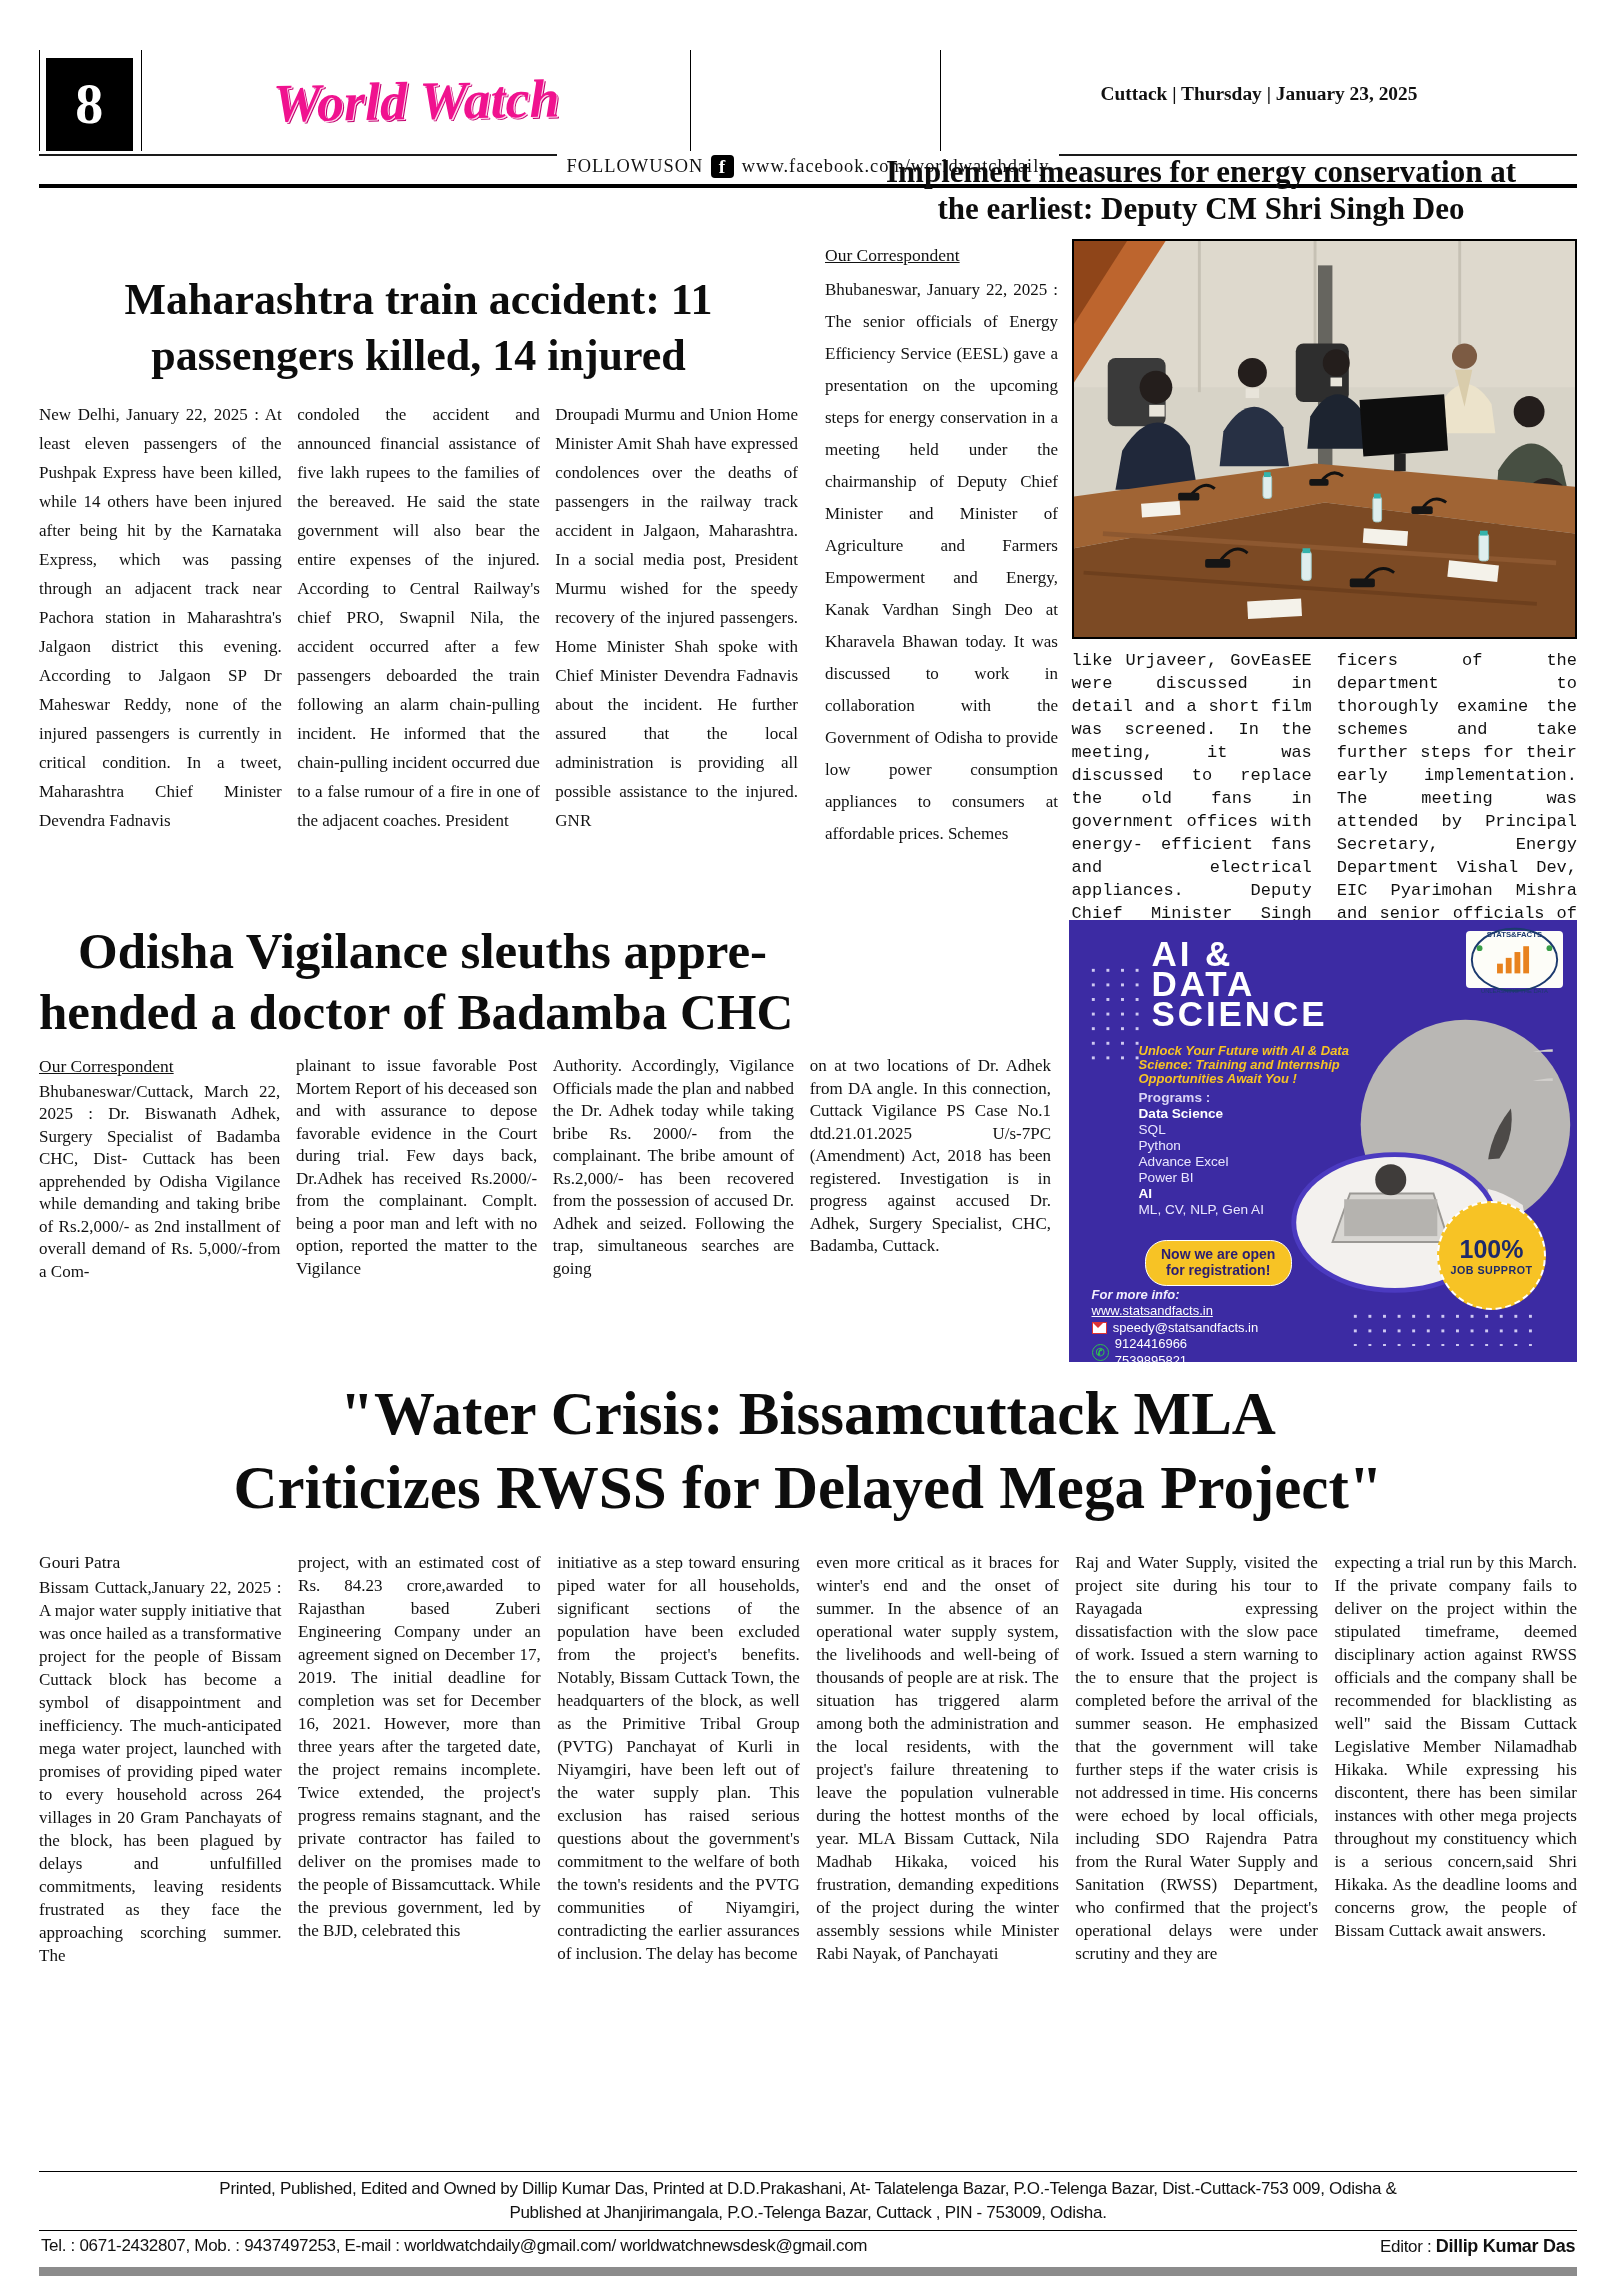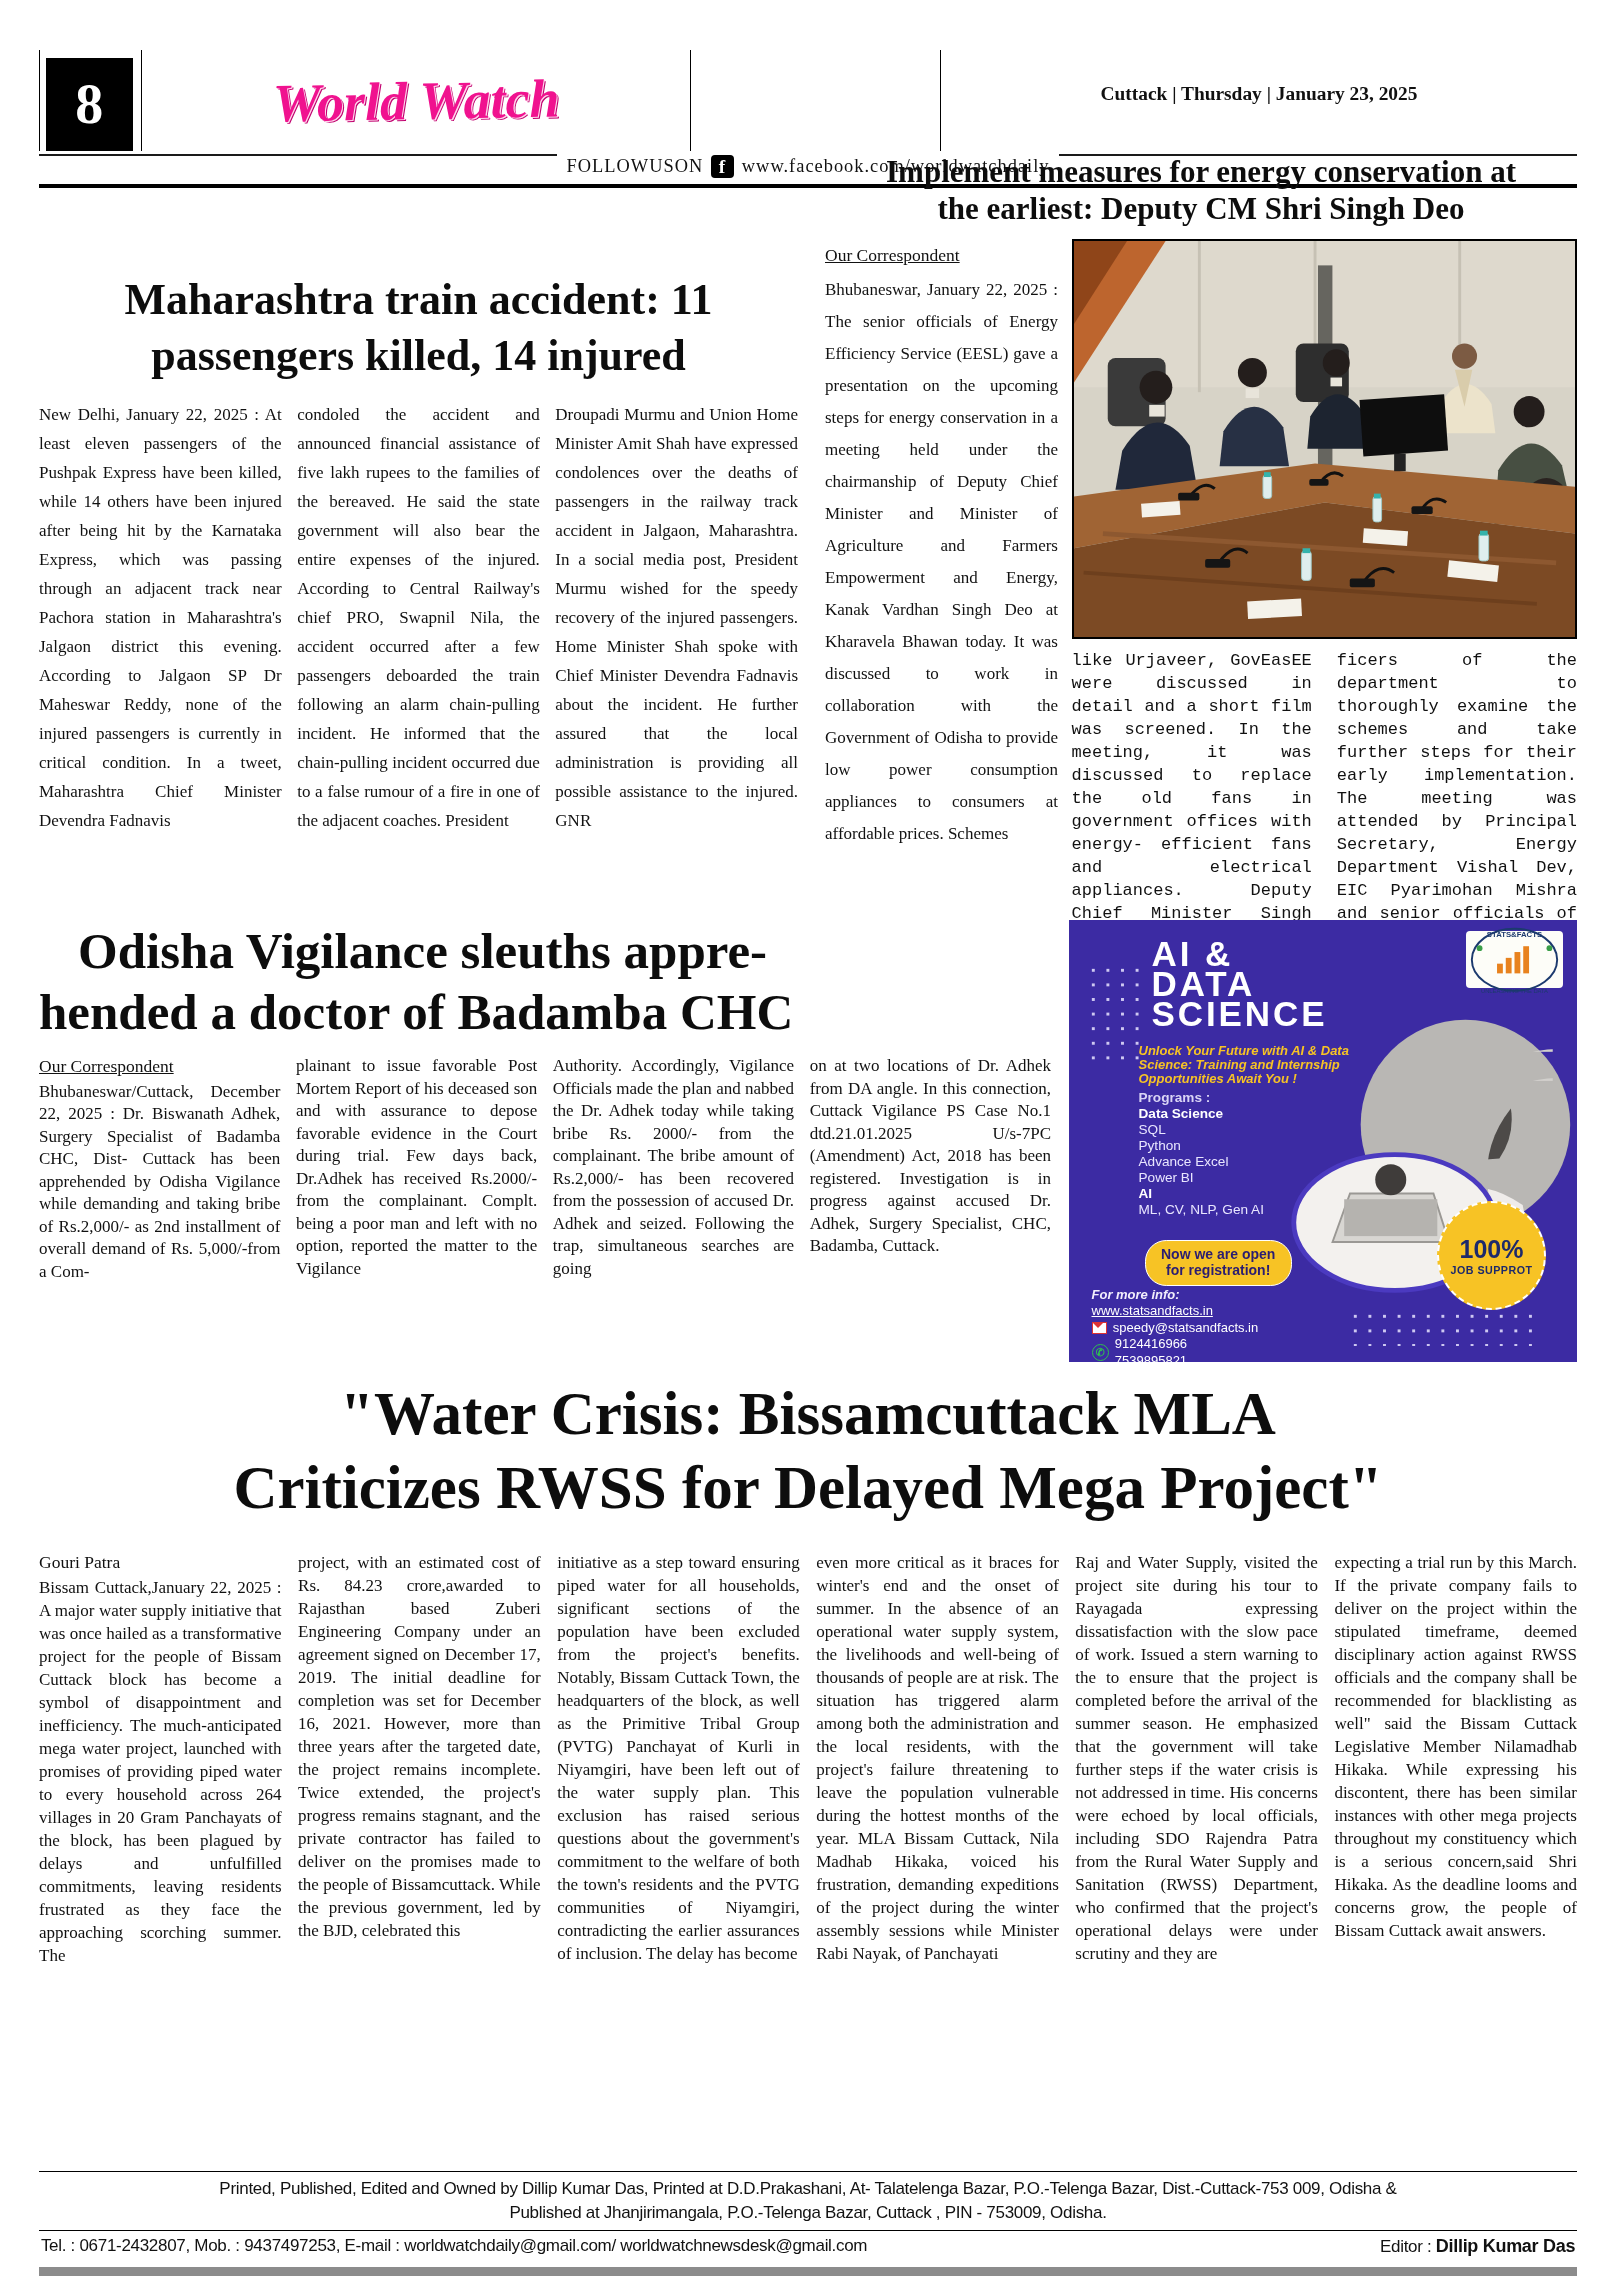--- a/index.html
+++ b/index.html
@@ -258,21 +258,21 @@
 
     <section class="row-mid">
       <article class="vigilance">
         <h1>
           <span class="hl1">Odisha Vigilance sleuths  appre-</span>
           <span class="hl2">hended a doctor of Badamba CHC</span>
         </h1>
         <div class="vig-cols">
           <div class="ncol">
             <div class="byline">Our Correspondent</div>
-            <span>Bhubaneswar/Cuttack, December 22, 2025 : Dr. Biswanath Adhek, Surgery Specialist of Badamba CHC, Dist- Cuttack has been apprehended by Odisha Vigilance while demanding and taking bribe of Rs.2,000/- as 2nd installment of overall demand of Rs. 5,000/-from a Com-</span>
+            <span>Bhubaneswar/Cuttack, March 22, 2025 : Dr. Biswanath Adhek, Surgery Specialist of Badamba CHC, Dist- Cuttack has been apprehended by Odisha Vigilance while demanding and taking bribe of Rs.2,000/- as 2nd installment of overall demand of Rs. 5,000/-from a Com-</span>
           </div>
           <div class="ncol">plainant to issue favorable Post Mortem Report of his deceased son and with assurance to depose favorable evidence in the Court during trial. Few days back, Dr.Adhek has received Rs.2000/- from the complainant. Complt. being a poor man and left with no option, reported the matter to the Vigilance</div>
           <div class="ncol">Authority. Accordingly, Vigilance Officials made the plan and nabbed the Dr. Adhek today while taking bribe Rs. 2000/- from the complainant. The bribe amount of Rs.2,000/- has been recovered from the possession of accused Dr. Adhek and seized. Following the trap, simultaneous searches are going</div>
           <div class="ncol">on at two locations of Dr. Adhek from DA angle. In this connection, Cuttack Vigilance PS Case No.1 dtd.21.01.2025 U/s-7PC (Amendment) Act, 2018 has been registered. Investigation is in progress against accused Dr. Adhek, Surgery Specialist, CHC, Badamba, Cuttack.</div>
         </div>
       </article>
 
       <aside class="ad">
         <div class="dots" style="left:17.5px; top:43px; width:60px; height:101px;"></div>
         <div class="dots" style="right:39px; top:124px; width:146px; height:50px;"></div>

